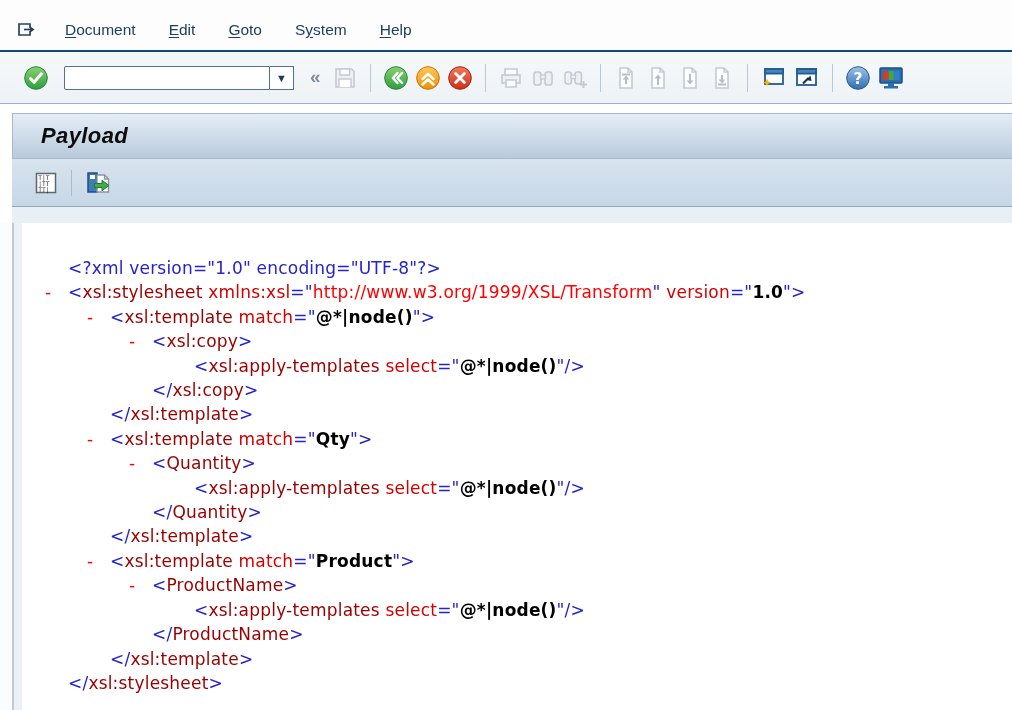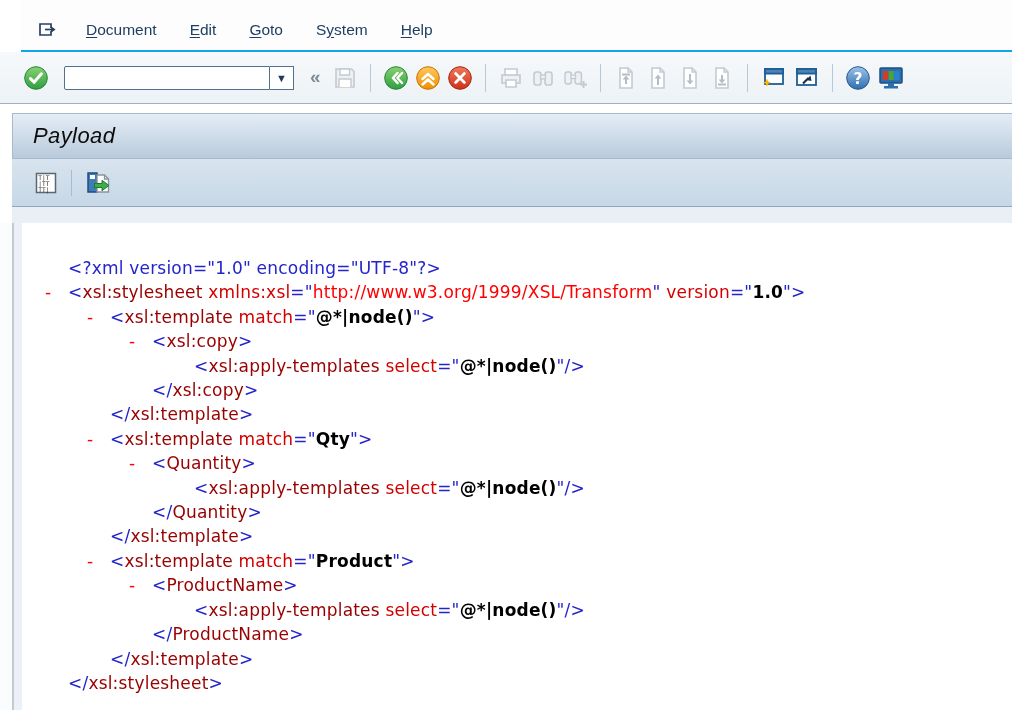--- a/index.html
+++ b/index.html
@@ -1,21 +1,21 @@
 <!DOCTYPE html>
 <html><head>
 <meta charset="utf-8">
 <style>
   html,body{margin:0;padding:0;background:#fff;}
   #screen{position:relative;width:1012px;height:710px;overflow:hidden;background:#fff;
           font-family:"Liberation Sans",sans-serif;-webkit-font-smoothing:antialiased;}
 
   
-  .menubar{height:52px;box-sizing:border-box;background:#fdfdfd;border-bottom:2px solid #0ea5e9;
-           display:flex;align-items:center;padding:10px 0 0 16px;margin-left:21px;}
+  .menubar{height:52px;box-sizing:border-box;background:#fdfdfd;border-bottom:2px solid #0c4a6e;
+           display:flex;align-items:center;padding:10px 0 0 16px;}
   .sapmenu{margin-right:26px;display:flex;align-items:center;cursor:pointer;}
   .menu-item{color:#1d3f63;font-size:15.5px;margin-right:33px;cursor:pointer;white-space:nowrap;}
   .menu-item u{text-decoration:underline;text-underline-offset:2px;}
 
   
   .toolbar{height:52px;box-sizing:border-box;background:linear-gradient(#f6f9fb,#edf2f6);
            border-bottom:1px solid #9fb0c0;display:flex;align-items:center;padding-left:20px;}
   .tb-btn{display:flex;align-items:center;justify-content:center;margin:0 3px;cursor:pointer;}
   .tb-sep{width:1px;height:28px;background:#b9c8d6;margin:0 9px;}
   .cmd-wrap{display:flex;align-items:center;margin:0 10px 0 12px;}
@@ -26,22 +26,22 @@
             background:#fff;display:flex;align-items:center;justify-content:center;
             color:#1d3a5f;font-size:11px;cursor:pointer;}
   .collapse{color:#7c8c9c;font-size:19px;font-weight:bold;margin:0 8px 2px 6px;cursor:pointer;}
 
   
   .gap{height:9px;background:#fff;}
 
   
   .titlebar{margin-left:12px;height:46px;box-sizing:border-box;border:1px solid #a9b9c9;border-right:0;
             background:linear-gradient(#e3edf6,#cddae7 55%,#b9cadb);display:flex;align-items:center;}
-  .title-text{font-size:22px;font-weight:normal;font-style:italic;color:#0c0c0c;
-              padding-left:20px;letter-spacing:.4px;}
+  .title-text{font-size:22px;font-weight:bold;font-style:italic;color:#0c0c0c;
+              padding-left:28px;letter-spacing:.4px;}
 
   
   .apptoolbar{margin-left:12px;height:48px;box-sizing:border-box;background:linear-gradient(#d8e4ef,#c6d7e6);
               border-bottom:1px solid #94a7b9;display:flex;align-items:center;padding-left:17px;}
   .app-btn{display:flex;align-items:center;justify-content:center;margin:0 4px;cursor:pointer;}
   .app-sep{width:1px;height:26px;background:#aabccb;margin:0 8px;}
 
   .substrip{margin-left:12px;height:16px;background:#e8eff5;}
 
   

